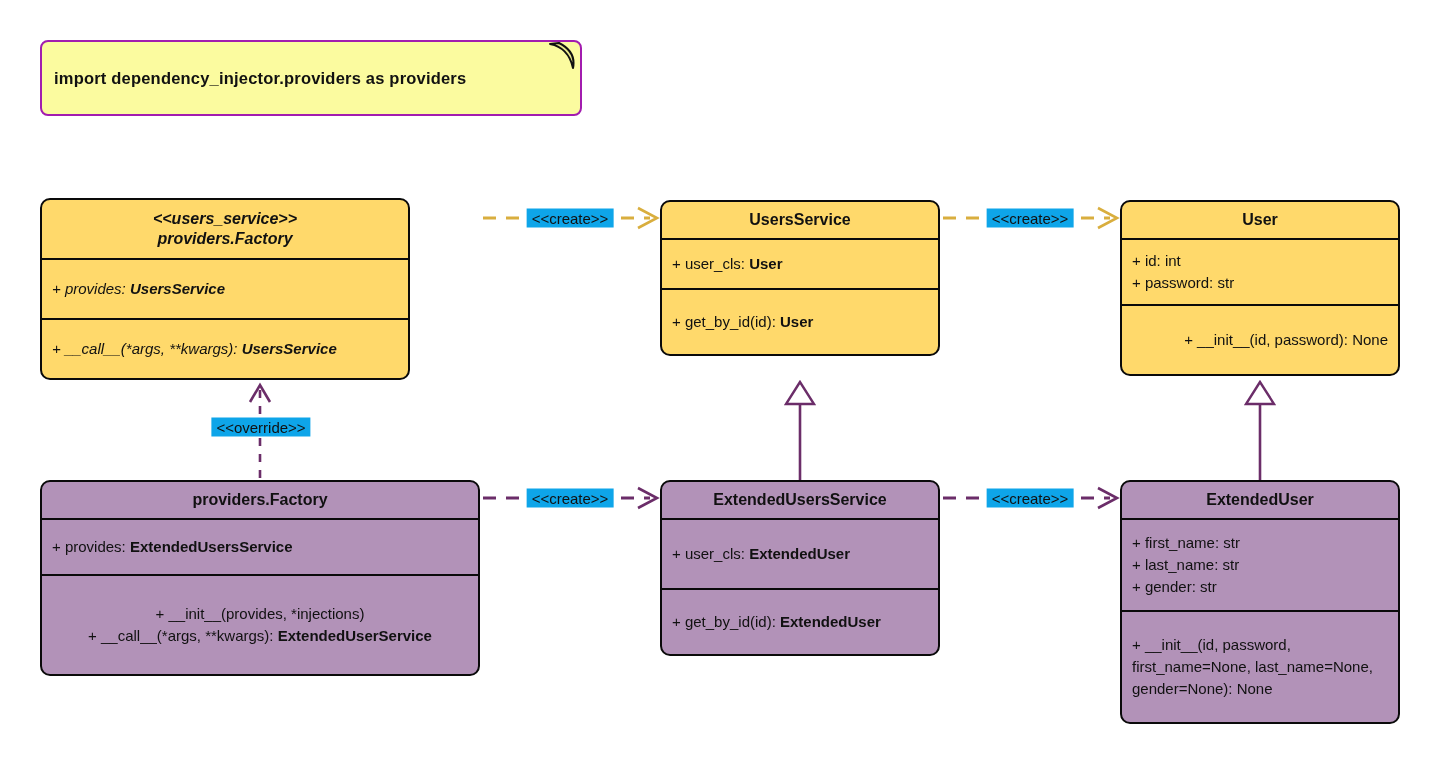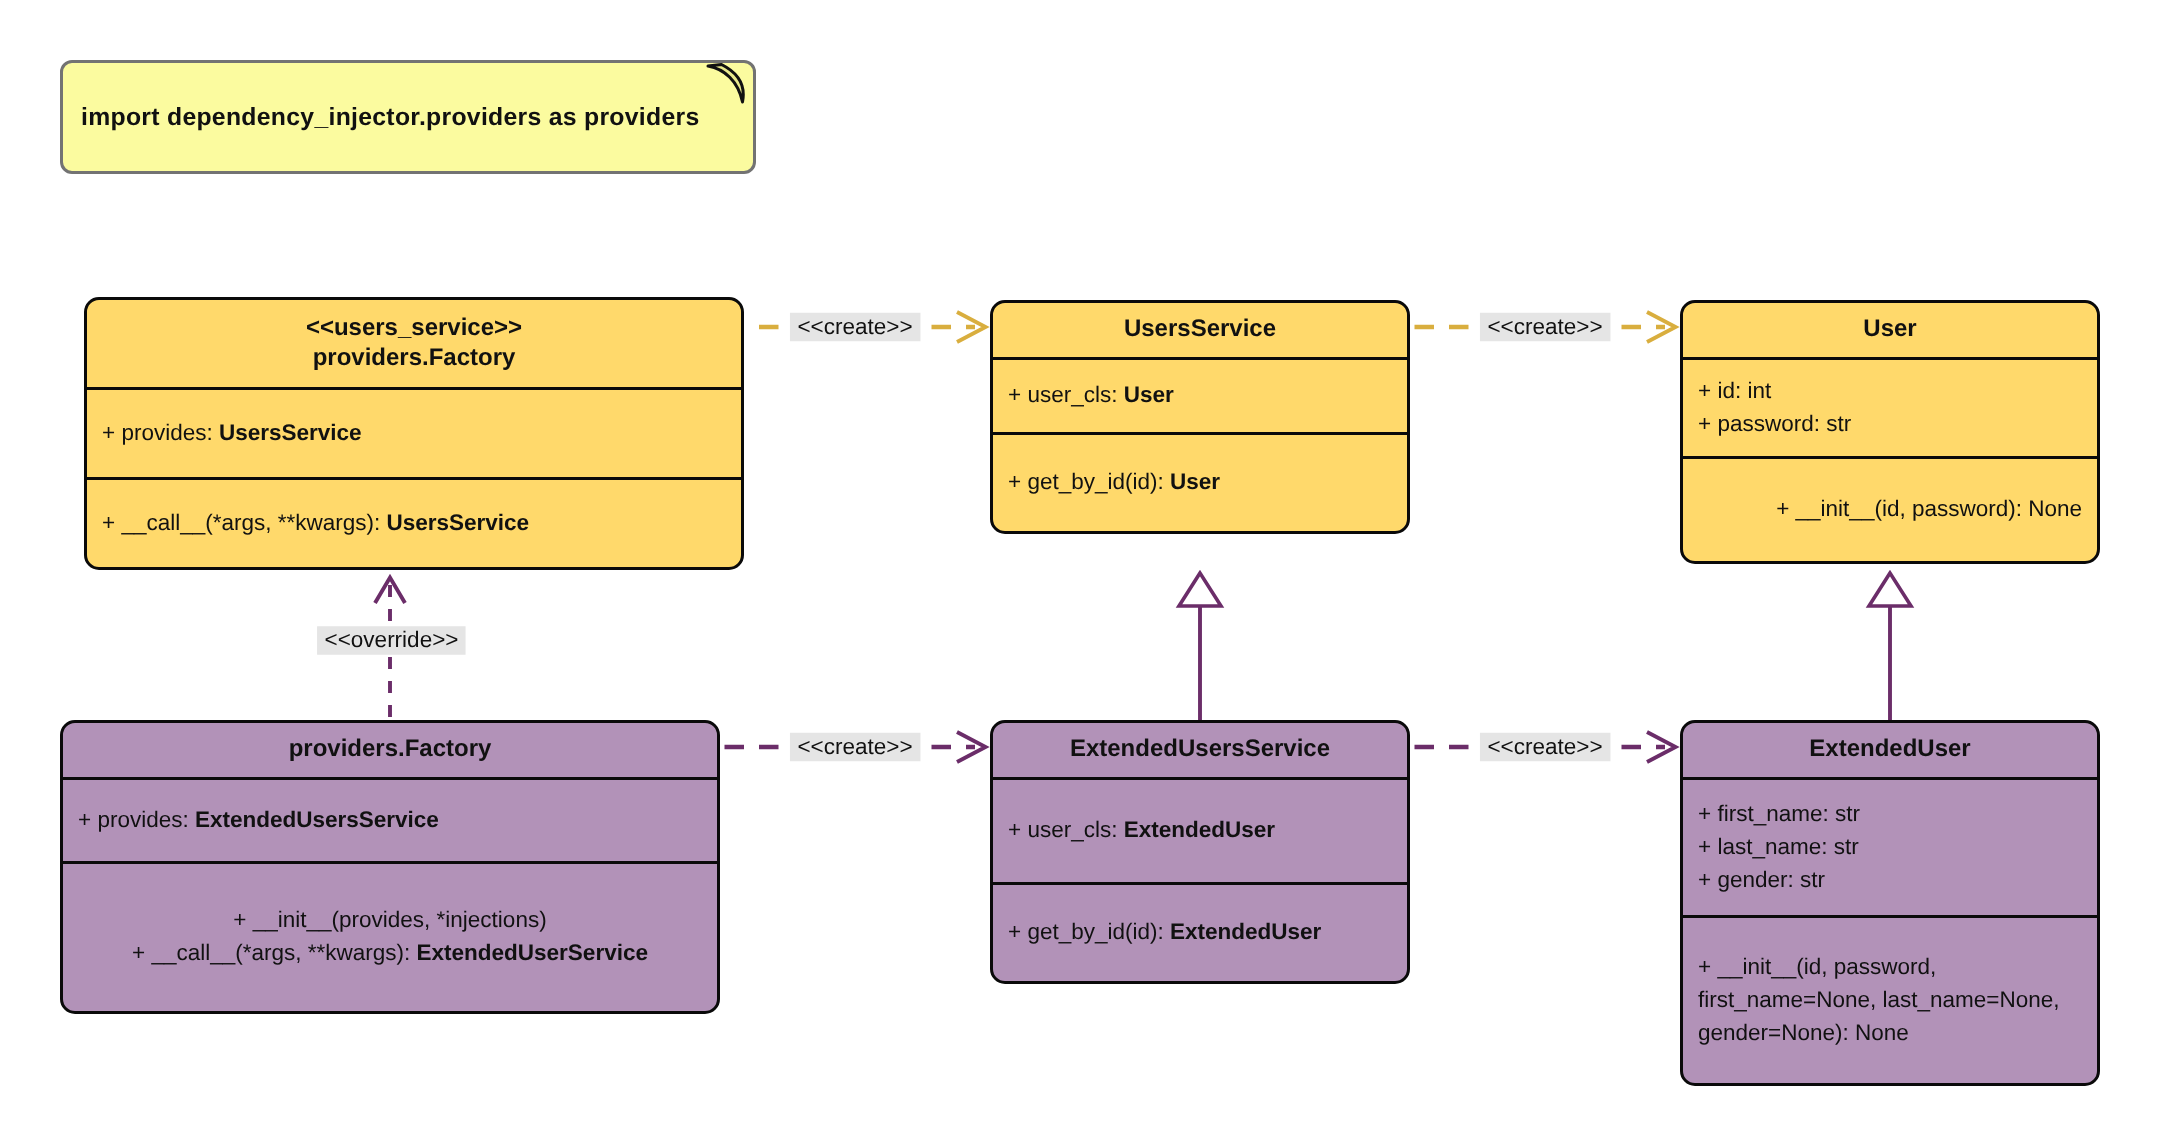--- a/index.html
+++ b/index.html
@@ -1,38 +1,38 @@
 <!DOCTYPE html>
 <html><head>
 <meta charset="utf-8">
 <style>
   html,body{margin:0;padding:0;background:#ffffff;}
   body{font-family:"Liberation Sans", sans-serif; color:#111;}
   .canvas{position:relative;width:1440px;height:760px;background:#ffffff;overflow:hidden;}
 
   
-  .note{position:absolute;left:40px;top:40px;width:464px;height:76px;
-        background:#fbfb9f;border:2px solid #737373;border-radius:8px;
+  .note{position:absolute;left:40px;top:40px;width:542px;height:76px;
+        background:#fbfb9f;border:2px solid #a21caf;border-radius:8px;
         display:flex;align-items:center;box-sizing:border-box;}
   .note-text{font-weight:bold;font-size:16.5px;padding-left:12px;letter-spacing:.2px;}
   .note-fold{position:absolute;top:0;right:2px;}
 
   
   .box{position:absolute;border:2px solid #0a0a0a;border-radius:10px;box-sizing:border-box;
        display:flex;flex-direction:column;overflow:hidden;}
   .box.yellow{background:#ffd96b;}
   .box.purple{background:#b292b8;}
   .title{display:flex;flex-direction:column;justify-content:center;align-items:center;
          font-weight:bold;font-size:16px;line-height:20px;flex:0 0 auto;}
   .sec{border-top:2px solid #0a0a0a;display:flex;flex-direction:column;justify-content:center;
        padding:4px 10px;box-sizing:border-box;flex:0 0 auto;font-size:15px;line-height:22px;}
   .member b{font-weight:bold;}
 
   
-  .edge-label{position:absolute;transform:translate(-50%,-50%);background:#e5e5e5;
+  .edge-label{position:absolute;transform:translate(-50%,-50%);background:#0ea5e9;
               padding:1px 5px;font-size:15px;white-space:nowrap;}
 
   
   .edges{position:absolute;left:0;top:0;pointer-events:none;}
   .gold{stroke:#d9ae3e;}
   .plum{stroke:#6b2d69;}
   .edgeline{fill:none;stroke-width:3;}
   .thinline{fill:none;stroke-width:2.6;}
   .tri{fill:#ffffff;stroke:#6b2d69;stroke-width:2.4;stroke-linejoin:miter;}
   .head{fill:none;stroke-width:2.6;stroke-linejoin:miter;}
@@ -86,21 +86,21 @@
       <polygon class="tri" points="1260,382 1246,404 1274,404"></polygon>
     </g>
   </svg>
 
   <div class="edge-label" style="left:570px;top:218px;">&lt;&lt;create&gt;&gt;</div>
   <div class="edge-label" style="left:1030px;top:218px;">&lt;&lt;create&gt;&gt;</div>
   <div class="edge-label" style="left:570px;top:498px;">&lt;&lt;create&gt;&gt;</div>
   <div class="edge-label" style="left:1030px;top:498px;">&lt;&lt;create&gt;&gt;</div>
   <div class="edge-label" style="left:261px;top:427px;">&lt;&lt;override&gt;&gt;</div>
 
-  <div class="box yellow" style="left:56px;top:198px;width:440px;">
+  <div class="box yellow" style="left:40px;top:198px;width:370px;font-style:italic;">
     <div class="title" style="height:58px;">
       <div>&lt;&lt;users_service&gt;&gt;</div>
       <div>providers.Factory</div>
     </div>
     <div class="sec" style="height:60px;">
       <div class="member"><span>+ provides: </span><b>UsersService</b></div>
     </div>
     <div class="sec" style="height:60px;">
       <div class="member"><span>+ __call__(*args, **kwargs): </span><b>UsersService</b></div>
     </div>

